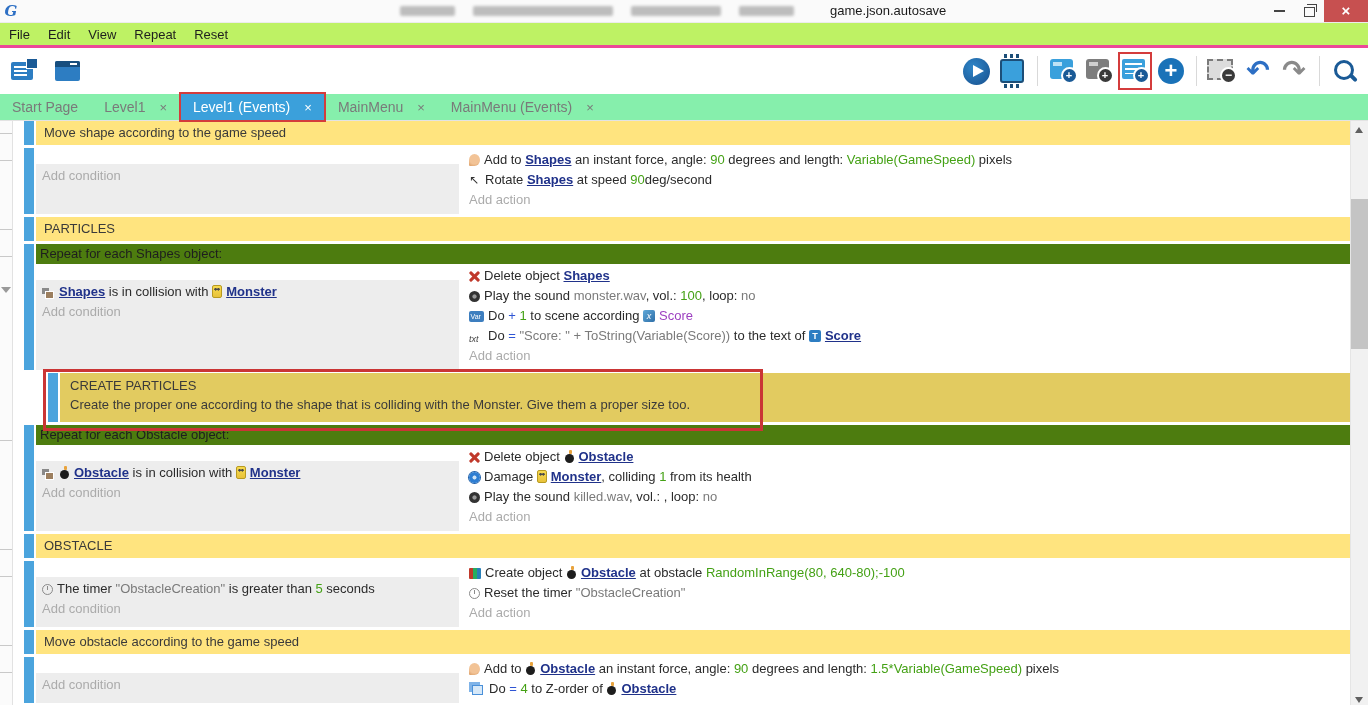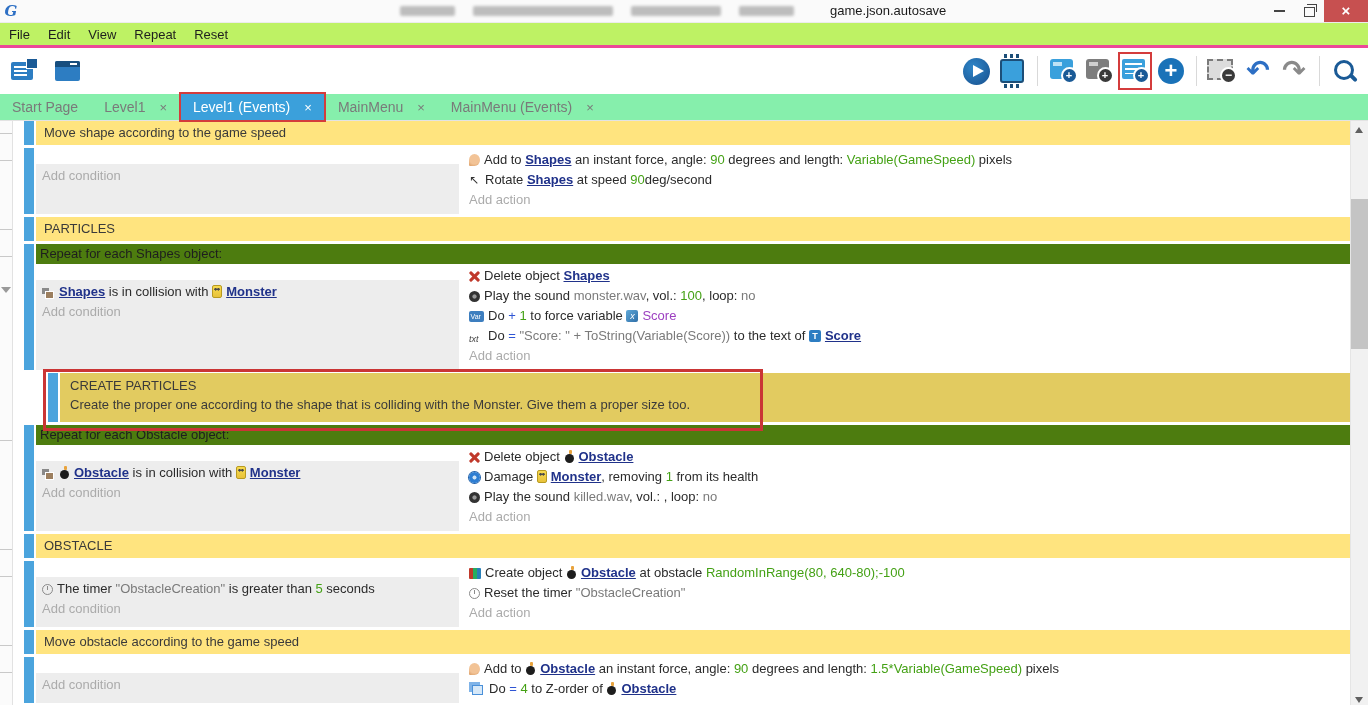--- a/index.html
+++ b/index.html
@@ -281,21 +281,21 @@
         <div class="evbody">
           <div class="repeat">Repeat for each Shapes object:</div>
           <div class="cells">
             <div class="cond">
               <div class="line"><span class="icon collision-icon"></span><span class="seg-object">Shapes</span><span class="seg-plain"> is in collision with </span><span class="icon monster-icon"></span><span class="seg-object">Monster</span></div>
               <div class="line placeholder">Add condition</div>
             </div>
             <div class="acts">
               <div class="line"><span class="icon delete-icon"></span><span class="seg-plain">Delete object </span><span class="seg-object">Shapes</span></div>
               <div class="line"><span class="icon sound-icon"></span><span class="seg-plain">Play the sound </span><span class="seg-string">monster.wav</span><span class="seg-plain">, vol.: </span><span class="seg-number">100</span><span class="seg-plain">, loop: </span><span class="seg-string">no</span></div>
-              <div class="line"><span class="icon variable-icon"></span><span class="seg-plain">Do </span><span class="seg-op">+ </span><span class="seg-number">1</span><span class="seg-plain"> to force variable </span><span class="icon scene-variable-icon"></span><span class="seg-variable">Score</span></div>
+              <div class="line"><span class="icon variable-icon"></span><span class="seg-plain">Do </span><span class="seg-op">+ </span><span class="seg-number">1</span><span class="seg-plain"> to scene according </span><span class="icon scene-variable-icon"></span><span class="seg-variable">Score</span></div>
               <div class="line"><span class="icon text-action-icon"></span><span class="seg-plain">Do </span><span class="seg-op">= </span><span class="seg-string">"Score: " + ToString(Variable(Score))</span><span class="seg-plain"> to the text of </span><span class="icon text-object-icon"></span><span class="seg-object">Score</span></div>
               <div class="line placeholder">Add action</div>
             </div>
           </div>
         </div>
       </div>
       <div class="ev lvl1">
         <div class="evbar"></div>
         <div class="evbody">
           <div class="comment big">
@@ -309,21 +309,21 @@
         <div class="evbar"></div>
         <div class="evbody">
           <div class="repeat">Repeat for each Obstacle object:</div>
           <div class="cells">
             <div class="cond">
               <div class="line"><span class="icon collision-icon"></span><span class="icon bomb-icon"></span><span class="seg-object">Obstacle</span><span class="seg-plain"> is in collision with </span><span class="icon monster-icon"></span><span class="seg-object">Monster</span></div>
               <div class="line placeholder">Add condition</div>
             </div>
             <div class="acts">
               <div class="line"><span class="icon delete-icon"></span><span class="seg-plain">Delete object </span><span class="icon bomb-icon"></span><span class="seg-object">Obstacle</span></div>
-              <div class="line"><span class="icon damage-icon"></span><span class="seg-plain">Damage </span><span class="icon monster-icon"></span><span class="seg-object">Monster</span><span class="seg-plain">, removing </span><span class="seg-number">1</span><span class="seg-plain"> from its health</span></div>
+              <div class="line"><span class="icon damage-icon"></span><span class="seg-plain">Damage </span><span class="icon monster-icon"></span><span class="seg-object">Monster</span><span class="seg-plain">, colliding </span><span class="seg-number">1</span><span class="seg-plain"> from its health</span></div>
               <div class="line"><span class="icon sound-icon"></span><span class="seg-plain">Play the sound </span><span class="seg-string">killed.wav</span><span class="seg-plain">, vol.: , loop: </span><span class="seg-string">no</span></div>
               <div class="line placeholder">Add action</div>
             </div>
           </div>
         </div>
       </div>
       <div class="ev lvl0">
         <div class="evbar"></div>
         <div class="evbody">
           <div class="comment">

